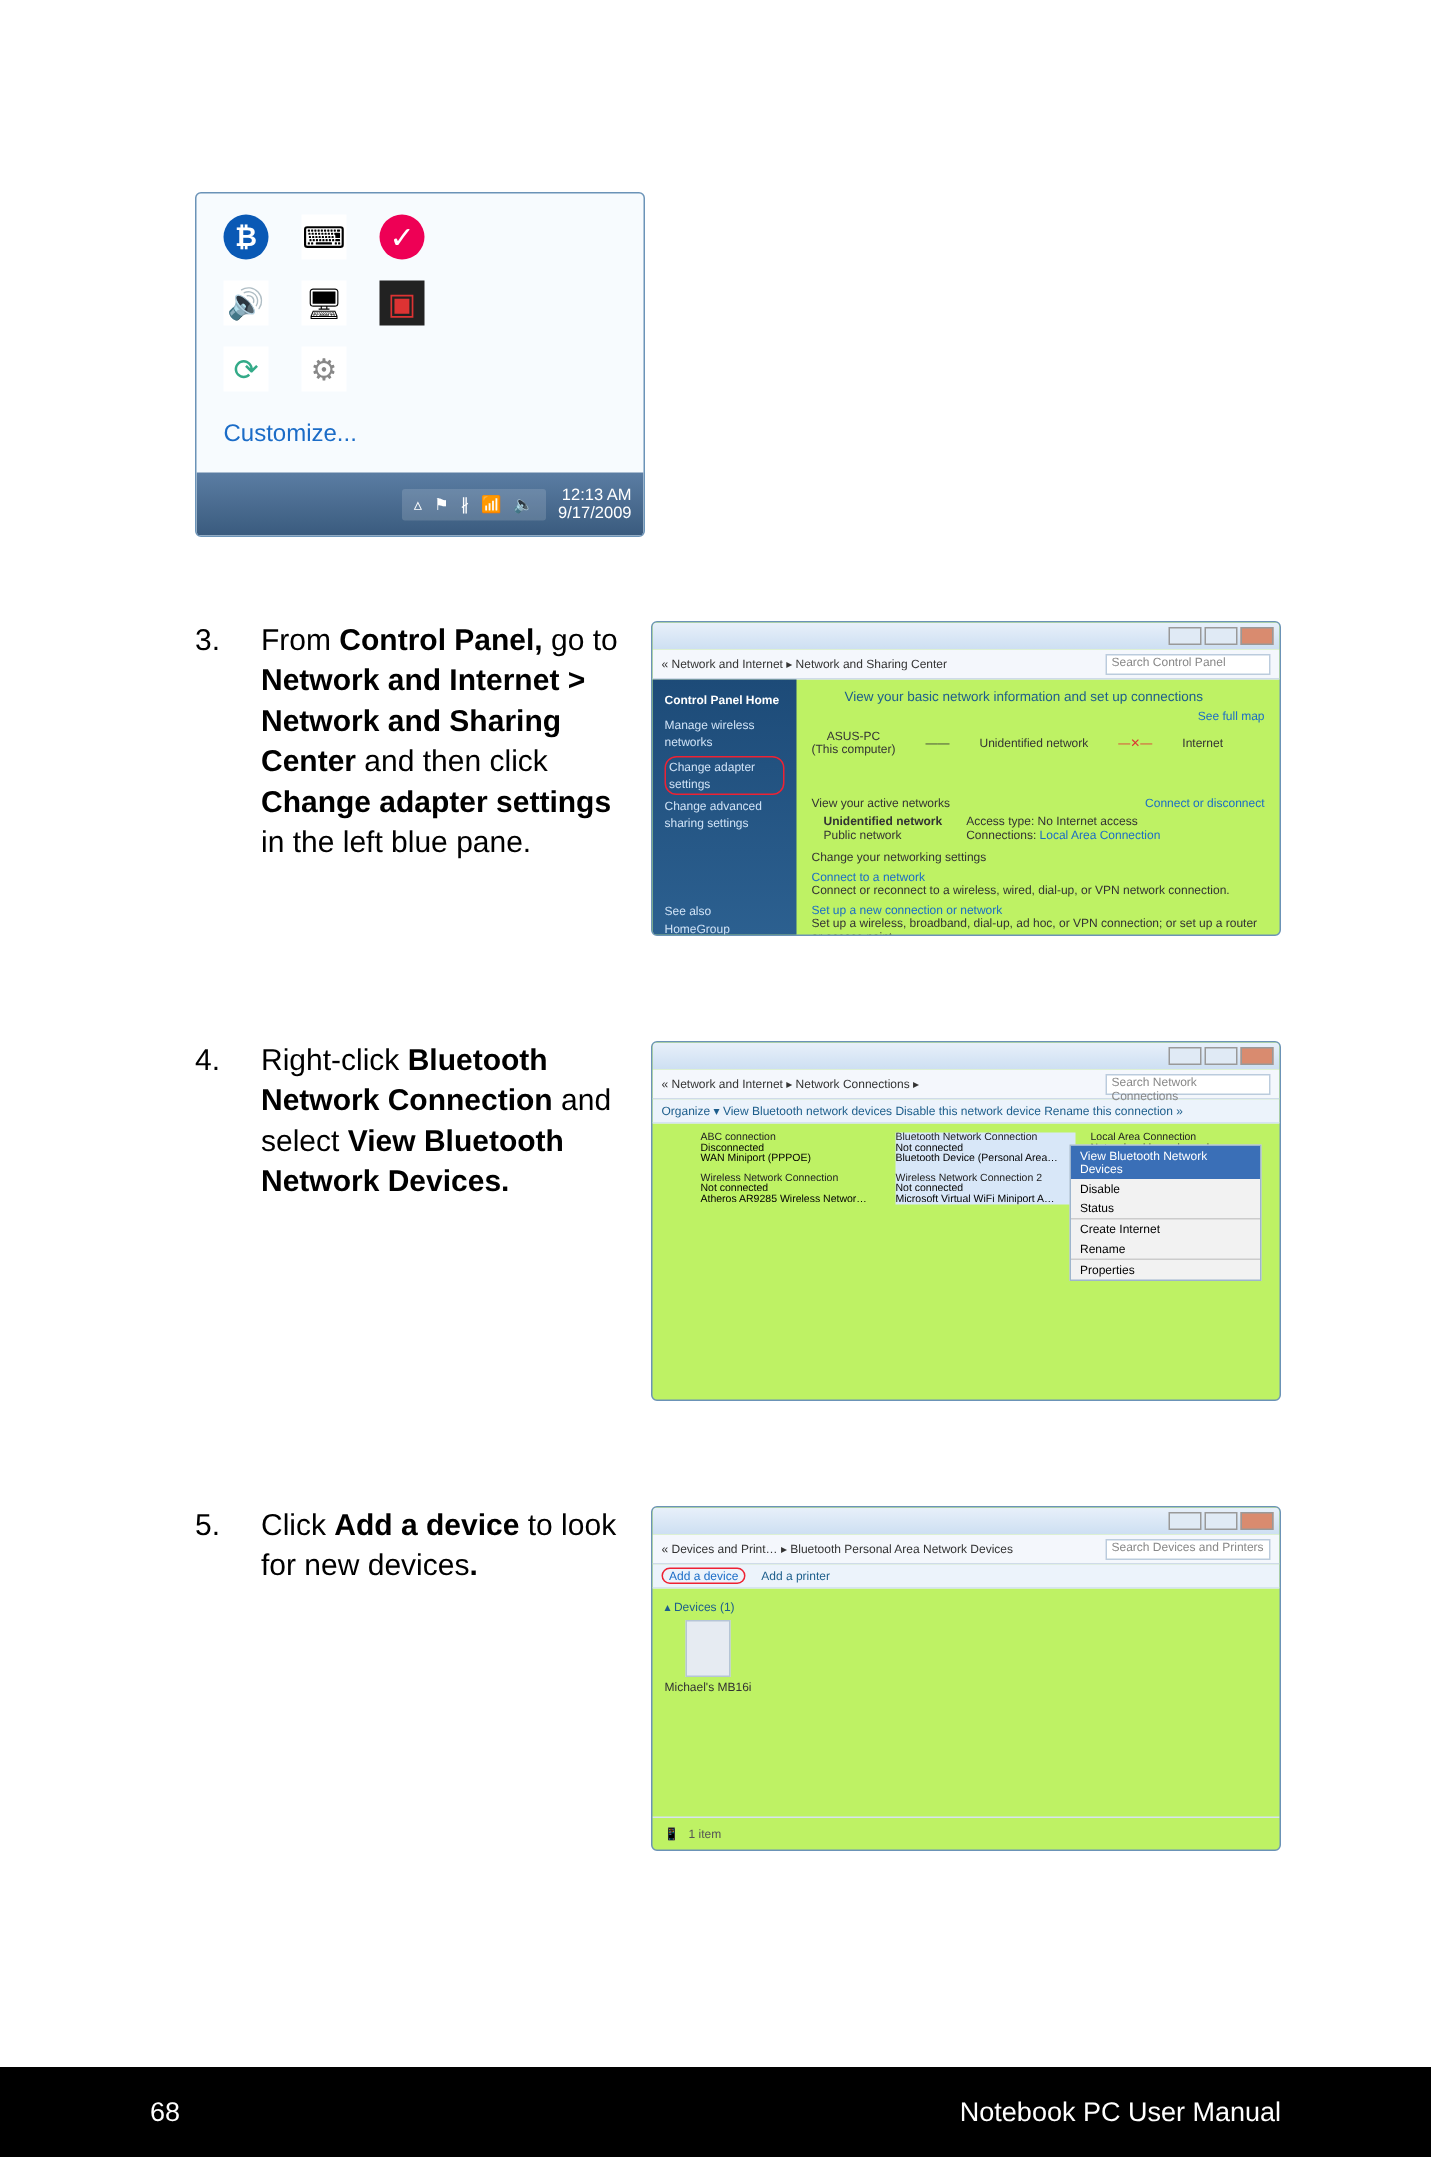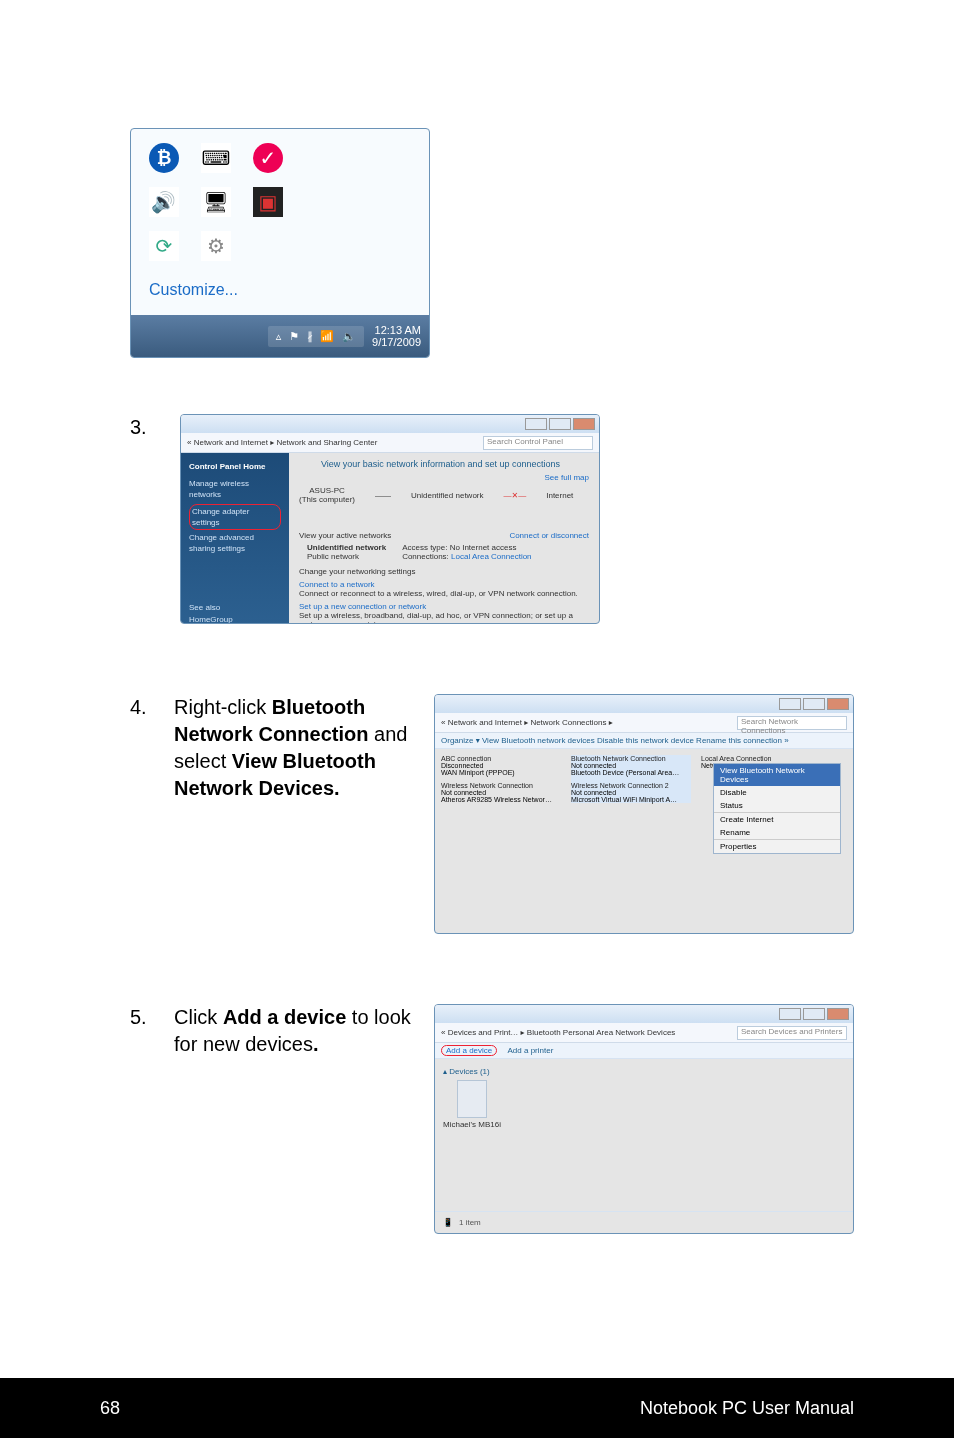--- a/index.html
+++ b/index.html
@@ -95,21 +95,21 @@
     background: rgba(255,255,255,0.15);
     padding: 4px 8px;
     border-radius: 2px;
   }
   .taskbar .time { text-align: right; line-height: 1.1; }
 
   
   .win {
     border: 1px solid #6b93b7;
     border-radius: 4px;
-    background: #e5e5e5;
+    background: #bef264;
     overflow: hidden;
     font-size: 9px;
     width: 420px;
     height: 210px;
     position: relative;
   }
   .win-title {
     height: 18px;
     background: linear-gradient(#e8f0fa, #cddff2);
     display: flex;
@@ -128,39 +128,39 @@
     padding: 0 6px;
     gap: 4px;
     border-bottom: 1px solid #cfdbe9;
   }
   .addr .crumb { color: #333; font-size: 8px; flex: 1; white-space: nowrap; overflow: hidden; }
   .addr .sbox { width: 110px; height: 14px; border: 1px solid #bcd; background: #fff; font-size: 8px; color: #888; padding: 0 3px; }
 
   
   .ns-body { display: flex; height: 172px; }
   .ns-left {
-    width: 108px;
+    width: 96px;
     background: linear-gradient(#1d4b78, #2c6090);
     color: #cfe2f6;
     padding: 8px 8px;
     font-size: 8px;
     line-height: 1.4;
   }
   .ns-left .hl { color: #fff; font-weight: bold; }
   .ns-left .oval {
     border: 1px solid #e23; border-radius: 8px; padding: 1px 2px; display: inline-block;
   }
   .ns-right { flex: 1; padding: 6px 10px; font-size: 8px; color: #333; }
   .ns-right .hd { color: #1d5e8c; font-size: 9px; margin-bottom: 4px; margin-left: 22px; }
   .ns-map { display: flex; align-items: center; gap: 20px; margin: 4px 0 8px 0; font-size: 8px; }
   .ns-map .node { text-align: center; }
   .ns-link { color: #1b6cc7; }
   .ns-item { margin: 4px 0; }
   .nc-tool { background: #ecf3fb; padding: 3px 6px; color: #1d5e8c; border-bottom: 1px solid #d6e3f2; font-size: 8px; }
-  .nc-area { display: flex; gap: 10px; padding: 6px; position: relative; }
+  .nc-area { display: flex; gap: 10px; padding: 6px; position: relative; justify-content: flex-end; }
   .nc-conn { width: 120px; font-size: 7px; }
   .nc-conn .t { color: #222; }
   .nc-menu {
     position: absolute; top: 14px; right: 12px; width: 128px;
     background: #f2f2f2; border: 1px solid #9eb5ce; font-size: 8px;
   }
   .nc-menu .mi { padding: 2px 6px; }
   .nc-menu .sel { background: #3a6fb7; color: #fff; }
 
   
@@ -223,20 +223,23 @@
             <div>12:13 AM</div>
             <div>9/17/2009</div>
           </span>
         </div>
       </div>
     </div>
   </div>
 
   <div class="step">
     <div class="step-num">3.</div>
+    <div class="step-body">
+      <span>From </span><span class="bold">Control Panel,</span><span> go to </span><span class="bold">Network and Internet &gt; Network and Sharing Center</span><span> and then click </span><span class="bold">Change adapter settings</span><span> in the left blue pane.</span>
+    </div>
     <div class="step-img">
       <div class="win">
         <div class="win-title">
           <span class="win-btn"></span>
           <span class="win-btn"></span>
           <span class="win-btn close"></span>
         </div>
         <div class="addr">
           <span class="crumb">« Network and Internet ▸ Network and Sharing Center</span>
           <span class="sbox">Search Control Panel</span>

